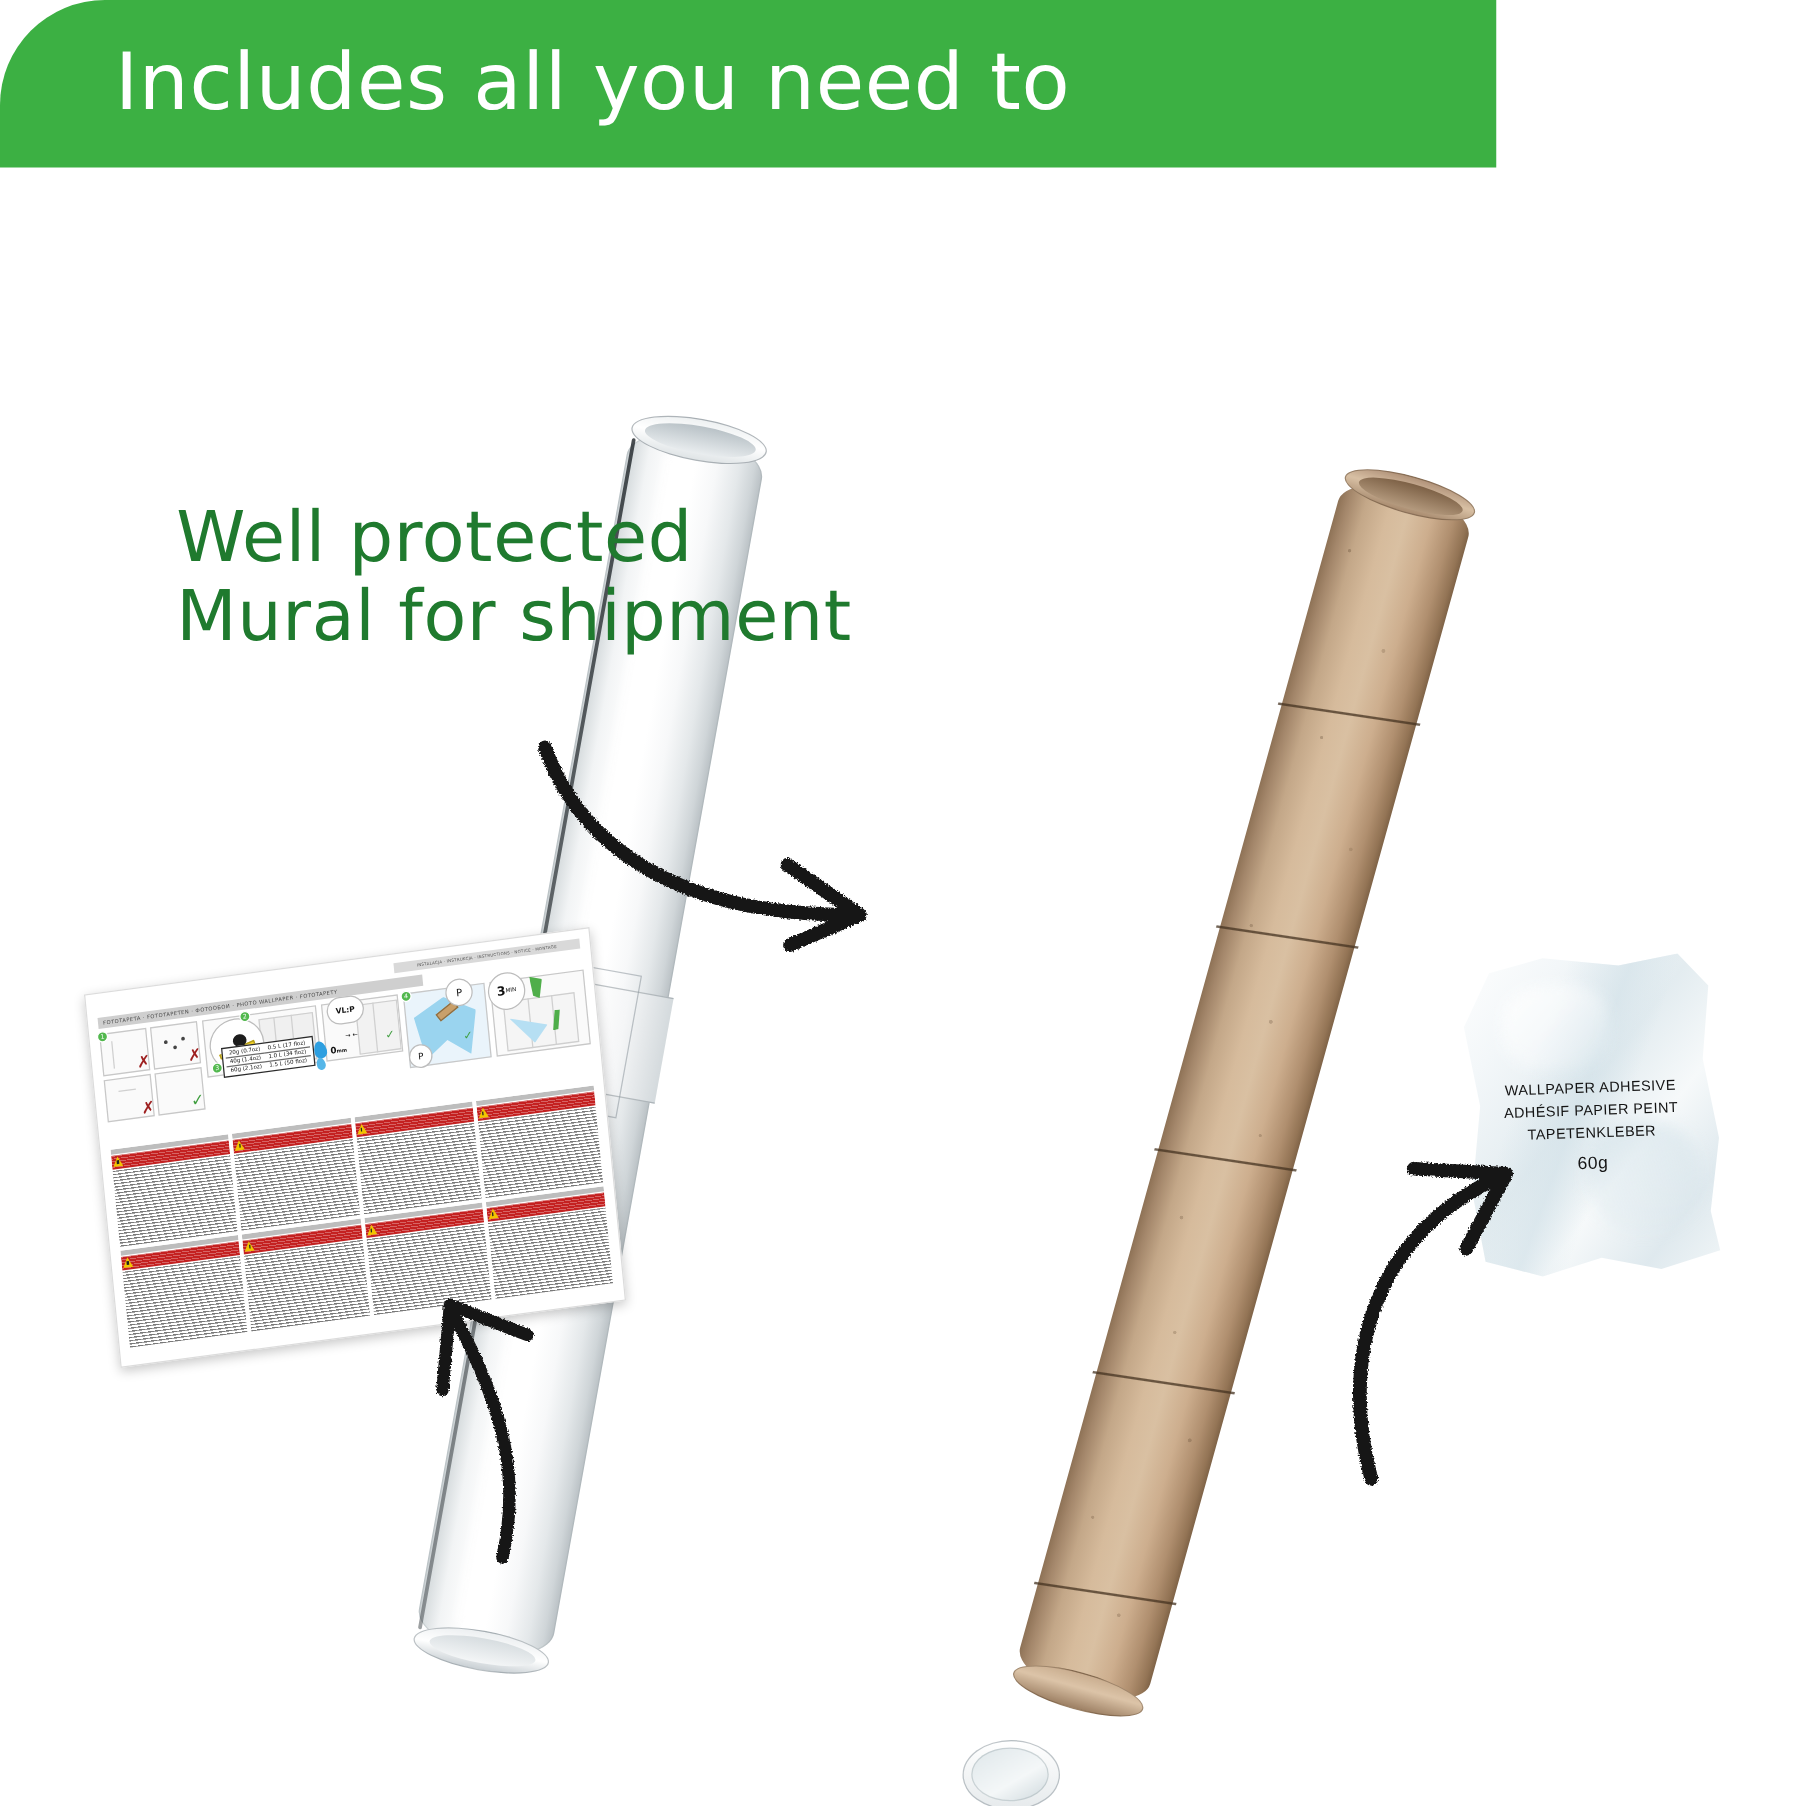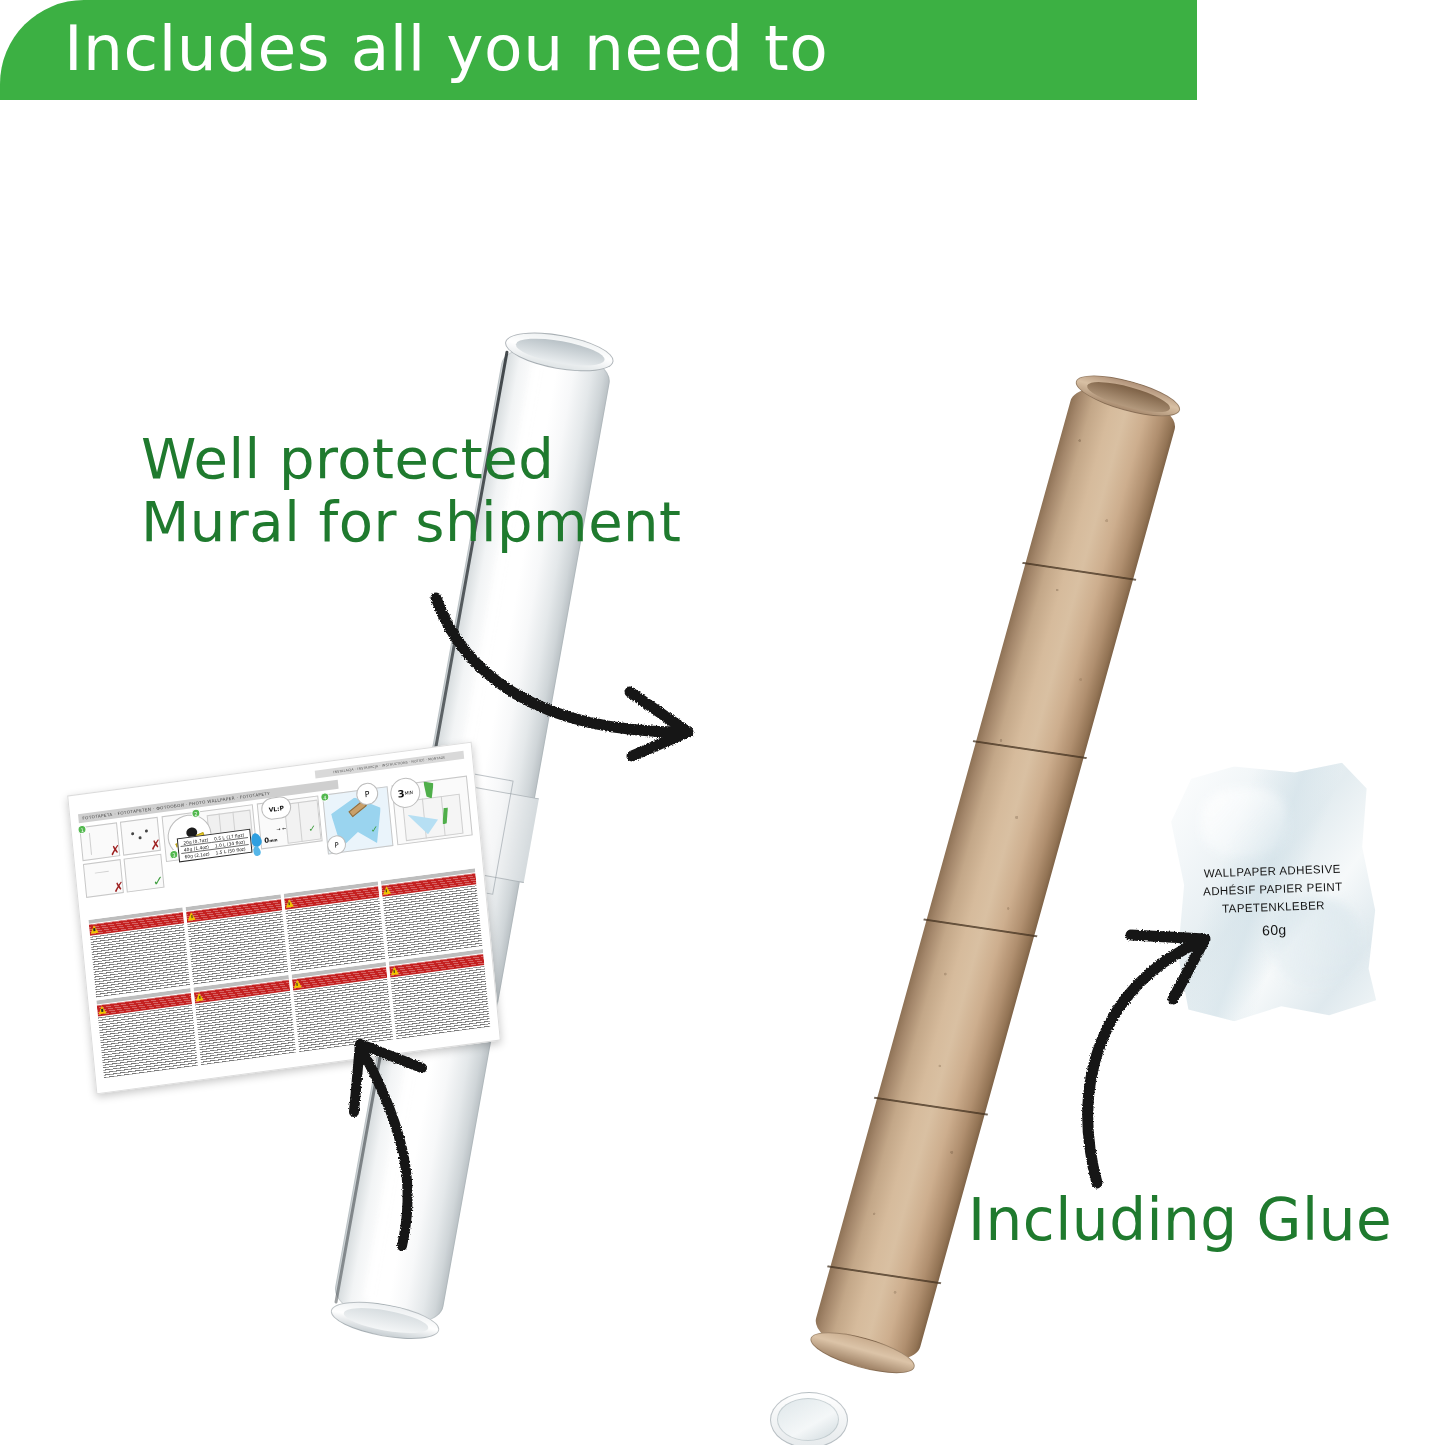--- a/index.html
+++ b/index.html
@@ -16,43 +16,43 @@
   .banner {
     position:absolute;
     background:#3cb043;
     display:flex;
     align-items:center;
     color:#ffffff;
     font-family:"DejaVu Sans", sans-serif;
     letter-spacing:0.5px;
   }
   .banner-1 {
-    left:0; top:0; width:1197px; height:100px;
+    left:0; top:0; width:1197px; height:134px;
     border-top-left-radius:84px;
-    padding-left:64px;
+    padding-left:92px;
     font-size:63px;
   }
   .banner-2 {
     left:0; top:145px; width:990px; height:140px;
     padding-left:205px;
     font-size:63px;
   }
   .banner span { display:block; line-height:1; transform:translateY(-2px); }
 
   
   .hand {
     position:absolute;
     color:#1f7a2e;
     font-family:"DejaVu Sans", sans-serif;
     font-size:56px;
     line-height:1.12;
     white-space:pre-line;
     letter-spacing:0.5px;
   }
-  .lbl-protected { left:141px; top:428px; font-size:56px; }
+  .lbl-protected { left:141px; top:400px; font-size:56px; }
   .lbl-easy      { left:62px;  top:1238px; font-size:58px; }
   .lbl-glue      { left:968px; top:1188px; font-size:58px; }
 
   
   .arrow { position:absolute; }
   .arrow svg { display:block; overflow:visible; }
 
   
   .tube-white {
     position:absolute;
@@ -623,15 +623,14 @@
         <path d="M42,288 C16,190 44,92 146,46" stroke-width="11"></path>
         <path d="M76,40 L150,44 L118,104" stroke-width="11"></path>
       </g>
     </svg>
   </div>
 
   <div class="hand lbl-protected">Well protected
 Mural for shipment</div>
 
 
-  <div class="hand lbl-glue">Including Glue</div>
 
 </div>
 
 </body></html>

